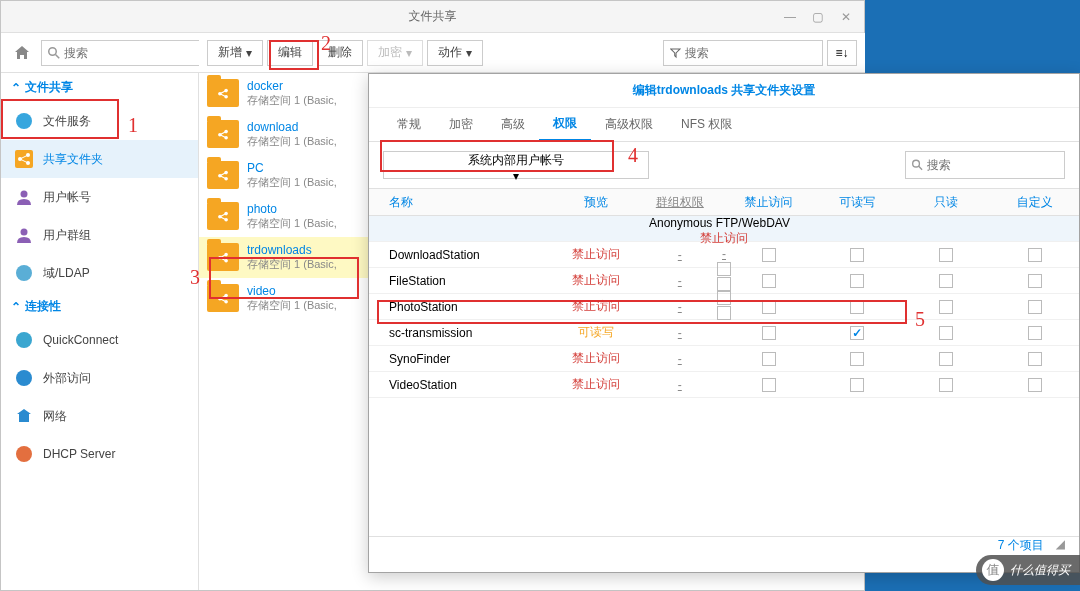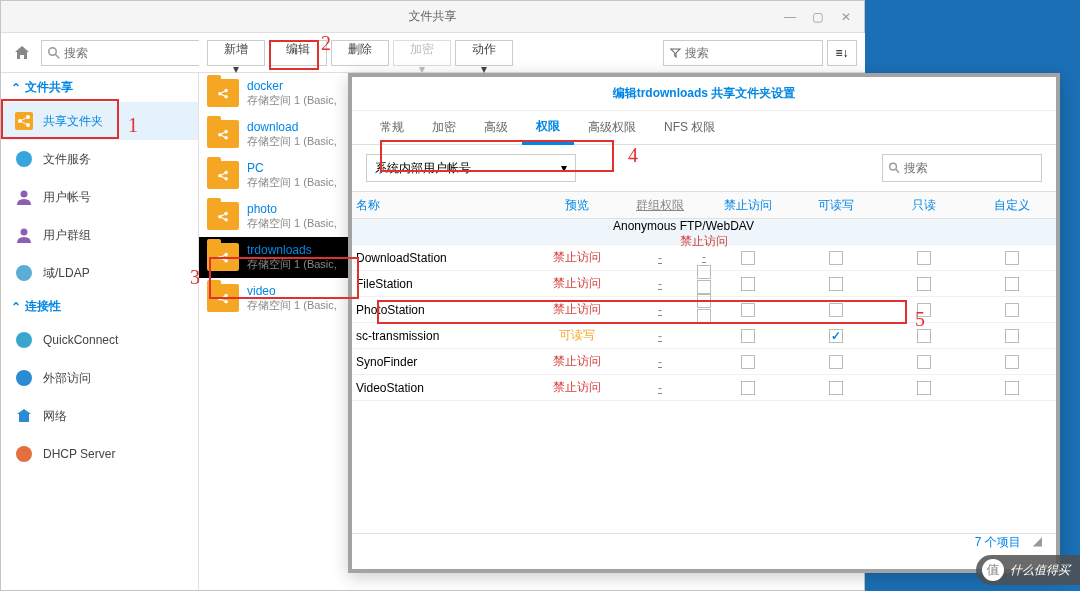--- a/index.html
+++ b/index.html
@@ -10,58 +10,58 @@
 .titlebar-controls { position: absolute; right: 8px; display: flex; gap: 8px; }
 .titlebar-controls span { width: 20px; height: 20px; display: flex; align-items: center; justify-content: center; color: #999; cursor: pointer; }
 
 .top-row { height: 40px; display: flex; align-items: center; padding: 0 8px; border-bottom: 1px solid #e0e0e0; gap: 6px; }
 .home-btn { width: 26px; height: 26px; display: flex; align-items: center; justify-content: center; color: #666; cursor: pointer; }
 .search-box { flex: 1; max-width: 160px; height: 26px; border: 1px solid #ccc; display: flex; align-items: center; padding: 0 6px; gap: 4px; }
 .search-box svg { flex-shrink: 0; }
 .search-box input { border: none; outline: none; width: 100%; font-size: 12px; }
 
 .toolbar { height: 40px; display: flex; align-items: center; padding: 0 8px; gap: 4px; position: absolute; left: 198px; top: 32px; width: 666px; border-bottom: 1px solid #e0e0e0; background:#fff;}
-.tb-btn { height: 26px; padding: 0 16px; border: 1px solid #ccc; background: #fff; display: flex; align-items: center; gap: 4px; color: #444; cursor: pointer; flex-direction: column; }
+.tb-btn { height: 26px; padding: 0 10px; border: 1px solid #ccc; background: #fff; display: flex; align-items: center; gap: 4px; color: #444; cursor: pointer; }
 .tb-btn.disabled { color: #bbb; border-color: #ddd; }
 .filter-box { margin-left: auto; height: 26px; border: 1px solid #ccc; display: flex; align-items: center; padding: 0 6px; gap: 4px; width: 160px; }
 .filter-box input { border: none; outline: none; width: 100%; }
 .sort-btn { width: 30px; height: 26px; border: 1px solid #ccc; display: flex; align-items: center; justify-content: center; cursor: pointer; }
 
 .sidebar { position: absolute; left: 0; top: 72px; width: 198px; bottom: 0; border-right: 1px solid #e0e0e0; overflow-y: auto; }
 .side-header { padding: 6px 10px; color: #0086e5; font-weight: bold; display: flex; align-items: center; gap: 4px; }
 .side-item { height: 38px; display: flex; align-items: center; padding: 0 10px 0 14px; gap: 10px; color: #444; cursor: pointer; }
 .side-item.active { background: #e6f2fb; color: #0086e5; }
 .side-icon { width: 18px; height: 18px; display: flex; align-items: center; justify-content: center; }
 
 .folder-list { position: absolute; left: 198px; top: 72px; width: 170px; bottom: 0; overflow-y: auto; }
 .folder-item { display: flex; gap: 8px; padding: 6px 8px; cursor: pointer; }
-.folder-item.active { background: #000000; }
+.folder-item.active { background: #fef9c3; }
 .folder-icon { width: 32px; height: 28px; background: #f5a623; border-radius: 2px; position: relative; flex-shrink: 0; }
 .folder-icon::before { content:""; position:absolute; top:-4px; left:0; width:14px; height:5px; background:#f5a623; border-radius:2px 2px 0 0;}
 .folder-icon svg { position: absolute; left: 50%; top: 50%; transform: translate(-50%, -45%); }
 .folder-info .fname { color: #0086e5; font-weight: normal; }
 .folder-info .fdesc { color: #888; font-size: 11px; white-space: nowrap; }
 
 
-.dialog { position: absolute; left: 348px; top: 73px; width: 712px; height: 500px; background: #fff; border: 4px solid #a3a3a3; box-shadow: 0 4px 16px rgba(0,0,0,0.2); z-index: 10; }
+.dialog { position: absolute; left: 368px; top: 73px; width: 712px; height: 500px; background: #fff; border: 1px solid #a3a3a3; box-shadow: 0 4px 16px rgba(0,0,0,0.2); z-index: 10; }
 .dialog-title { height: 34px; display: flex; align-items: center; justify-content: center; color: #0086e5; font-weight: bold; border-bottom: 1px solid #eee; }
 .tabs { height: 34px; display: flex; align-items: center; padding: 0 14px; gap: 0; border-bottom: 1px solid #e0e0e0; }
 .tab { padding: 0 14px; height: 34px; display: flex; align-items: center; color: #666; cursor: pointer; }
 .tab.active { color: #0086e5; border-bottom: 3px solid #0086e5; font-weight: bold; }
 
 .filter-row { height: 46px; display: flex; align-items: center; padding: 0 14px; gap: 10px; }
-.select-box { width: 210px; height: 28px; border: 1px solid #ccc; display: flex; align-items: center; justify-content: space-between; padding: 0 8px; cursor: pointer; }
+.select-box { width: 266px; height: 28px; border: 1px solid #ccc; display: flex; align-items: center; justify-content: space-between; padding: 0 8px; cursor: pointer; flex-direction: column; }
 .dialog-search { margin-left: auto; width: 160px; height: 28px; border: 1px solid #ccc; display: flex; align-items: center; padding: 0 6px; gap: 4px; }
 .dialog-search input { border: none; outline: none; width: 100%; }
 
 .perm-table { width: 100%; }
 .perm-header { display: flex; height: 28px; align-items: center; border-top: 1px solid #e0e0e0; border-bottom: 1px solid #e0e0e0; background: #fafafa; color: #0086e5; }
 .perm-row { display: flex; height: 26px; align-items: center; border-bottom: 1px solid #f0f0f0; }
 .perm-row.sel { background: #eef5fb; flex-direction: column; }
-.c-name { width: 190px; padding-left: 4px; }
+.c-name { width: 190px; padding-left: 20px; }
 .c-prev { width: 80px; text-align: center; }
 .c-group { width: 90px; text-align: center; color: #888; text-decoration: underline; }
 .c-na, .c-rw, .c-ro, .c-cust { width: 90px; text-align: center; }
 .perm-header .c-na, .perm-header .c-rw, .perm-header .c-ro, .perm-header .c-cust { color: #0086e5; }
 .deny { color: #d43f3a; }
 .allow { color: #f5a623; }
 .chk { width: 14px; height: 14px; border: 1px solid #bbb; display: inline-block; vertical-align: middle; }
 .chk.checked::after { content: "✓"; color: #0086e5; font-weight: bold; display: block; line-height: 12px; text-align: center; }
 
 .dialog-footer { position: absolute; bottom: 0; left: 0; right: 0; height: 36px; border-top: 1px solid #e0e0e0; display: flex; justify-content: flex-end; padding: 0 14px; gap: 12px; color: #0086e5; }
@@ -129,40 +129,40 @@
     </div>
     <div class="sort-btn">≡↓</div>
   </div>
 
   <div class="sidebar">
     <div class="side-header">
         <span>⌃</span>
         <span>文件共享</span>
       </div>
     <div id="side1">
+        <div class="side-item">
+          <span class="side-icon">
+            <svg width="18" height="18">
+              <circle cx="9" cy="9" r="8" fill="#37a6de"></circle>
+            </svg>
+          </span>
+          <span>文件服务</span>
+        </div>
         <div class="side-item active">
           <span class="side-icon">
             <svg width="18" height="18" viewBox="0 0 18 18">
               <rect width="18" height="18" rx="2" fill="#f5a623"></rect>
               <circle cx="5" cy="9" r="2" fill="#fff"></circle>
               <circle cx="13" cy="5" r="2" fill="#fff"></circle>
               <circle cx="13" cy="13" r="2" fill="#fff"></circle>
               <line x1="5" y1="9" x2="13" y2="5" stroke="#fff"></line>
               <line x1="5" y1="9" x2="13" y2="13" stroke="#fff"></line>
             </svg>
           </span>
           <span>共享文件夹</span>
-        </div>
-        <div class="side-item">
-          <span class="side-icon">
-            <svg width="18" height="18">
-              <circle cx="9" cy="9" r="8" fill="#37a6de"></circle>
-            </svg>
-          </span>
-          <span>文件服务</span>
         </div>
         <div class="side-item">
           <span class="side-icon">
             <svg width="18" height="18">
               <circle cx="9" cy="6" r="3.5" fill="#8b5fb5"></circle>
               <path d="M2 17 Q2 11 9 11 Q16 11 16 17 Z" fill="#8b5fb5"></path>
             </svg>
           </span>
           <span>用户帐号</span>
         </div>

